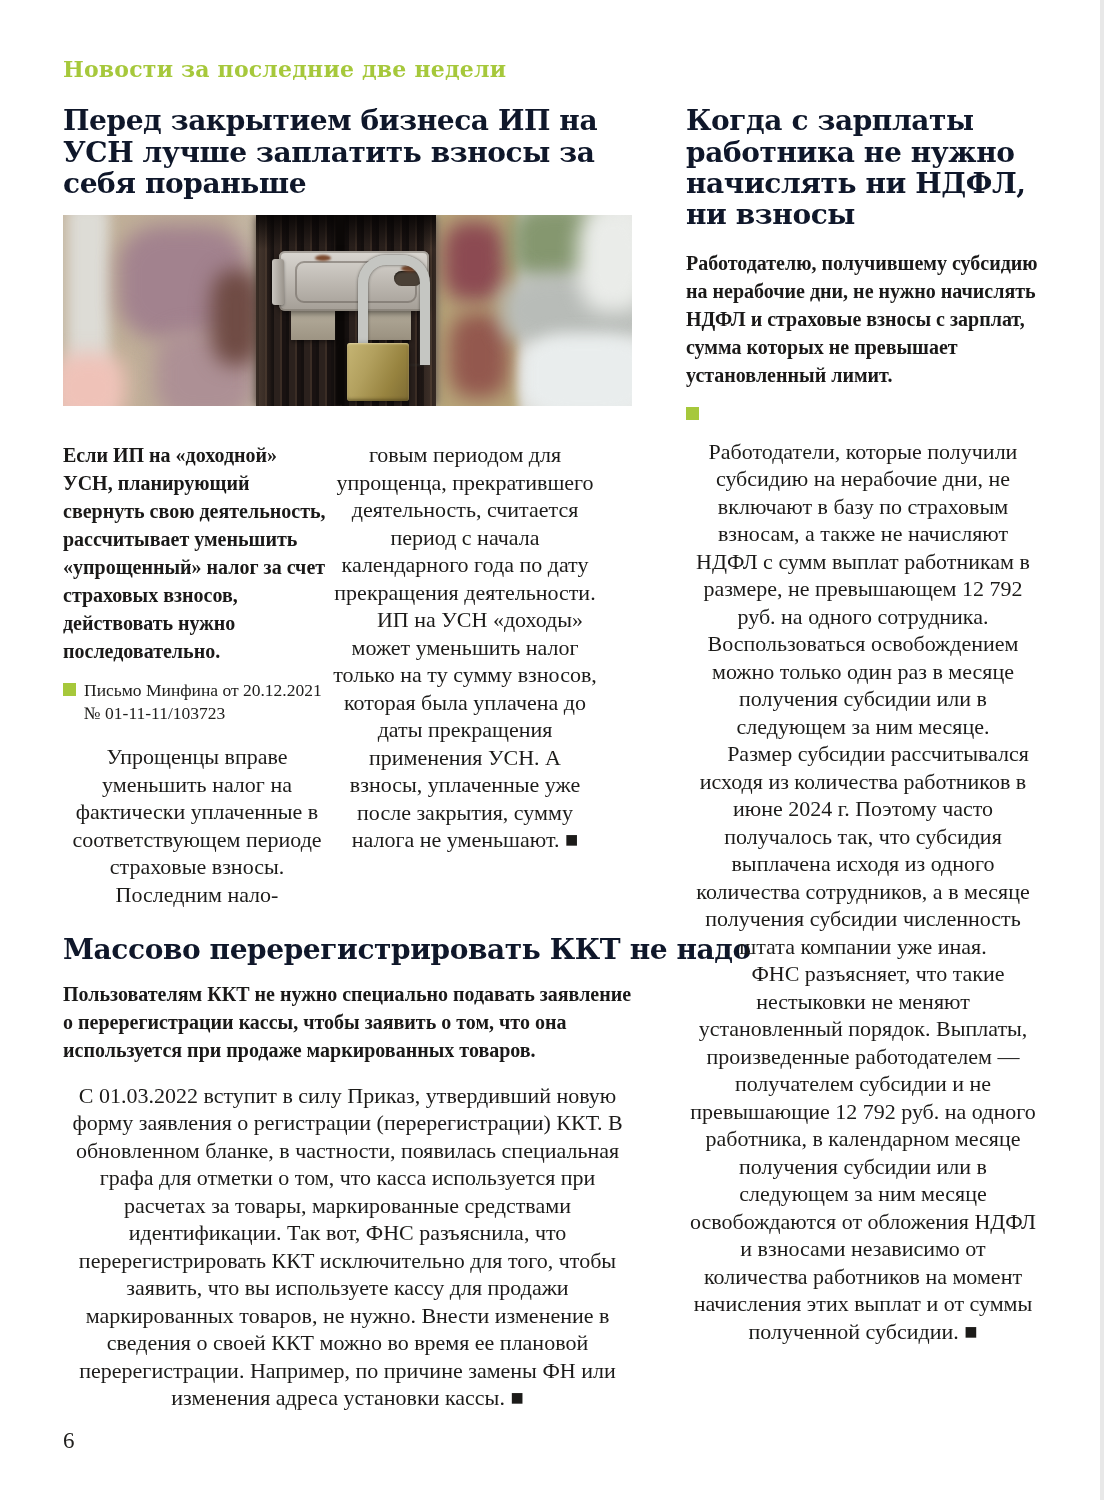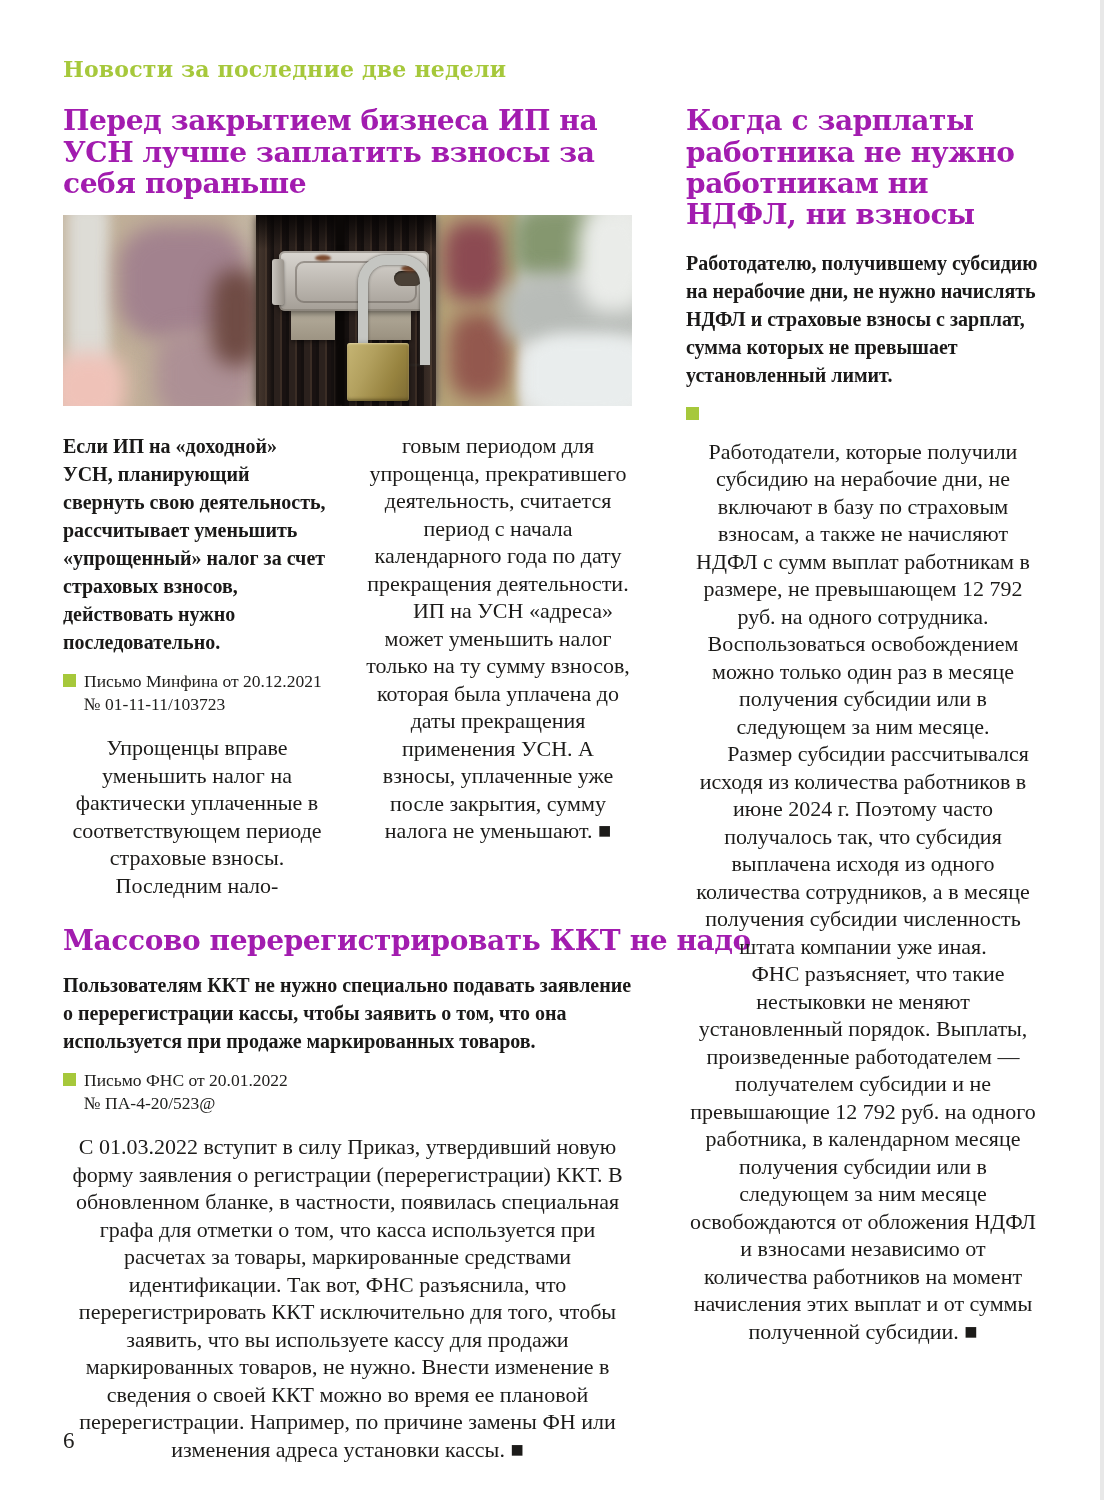--- a/index.html
+++ b/index.html
@@ -27,21 +27,21 @@
     column-gap:54px;
     margin-top:24px;
   }
   h1.headline {
     margin:0;
     font-family:"DejaVu Serif", serif;
     font-weight:bold;
     font-size:28px;
     line-height:1.12;
     letter-spacing:-0.4px;
-    color:#a21caf;
+    color:#0f172a;
   }
   .headline.nowrap { white-space:nowrap; }
   .lead {
     font-weight:bold;
     font-size:20px;
     line-height:28px;
     color:#1a1918;
     margin:0;
   }
   .ref {
@@ -67,22 +67,21 @@
     margin:0;
     text-align:center;
   }
   .bodytext.indent { text-indent:30px; }
   .mt14 { margin-top:14px; }
   .mt18 { margin-top:18px; }
   .mt26 { margin-top:26px; }
   .two-cols {
     display:grid;
     grid-template-columns:268px 268px;
-    column-gap:33px;
-    margin-top:26px;
+    margin-top:35px;
   }
   .page-number {
     position:absolute;
     left:63px; bottom:46px;
     font-size:23px;
     color:#21201e;
   }
 
   
   .photo {
@@ -207,43 +206,36 @@
               <span class="ref-bullet"></span>
               <div class="ref-text">
                 <div>Письмо Минфина от 20.12.2021</div>
                 <div>№ 01-11-11/103723</div>
               </div>
             </div>
             <p class="bodytext mt18">Упрощенцы вправе уменьшить налог на фактически уплаченные в соответствующем периоде страховые взносы. Последним нало-</p>
           </div>
           <div>
             <p class="bodytext">говым периодом для упрощенца, прекратившего деятельность, считается период с начала календарного года по дату прекращения деятельности.</p>
-            <p class="bodytext indent">ИП на УСН «адреса» может уменьшить налог только на ту сумму взносов, которая была уплачена до даты прекращения применения УСН. А взносы, уплаченные уже после закрытия, сумму налога не уменьшают. ■</p>
+            <p class="bodytext indent">ИП на УСН «доходы» может уменьшить налог только на ту сумму взносов, которая была уплачена до даты прекращения применения УСН. А взносы, уплаченные уже после закрытия, сумму налога не уменьшают. ■</p>
           </div>
         </div>
       </article>
 
       <article class="mt26">
         <h1 class="headline nowrap">Массово перерегистрировать ККТ не надо</h1>
         <p class="lead mt14">Пользователям ККТ не нужно специально подавать заявление о перерегистрации кассы, чтобы заявить о том, что она используется при продаже маркированных товаров.</p>
-        <div class="ref">
-          <span class="ref-bullet"></span>
-          <div class="ref-text">
-            <div>Письмо ФНС от 20.01.2022</div>
-            <div>№ ПА-4-20/523@</div>
-          </div>
-        </div>
         <p class="bodytext mt18">С 01.03.2022 вступит в силу Приказ, утвердивший новую форму заявления о регистрации (перерегистрации) ККТ. В обновленном бланке, в частности, появилась специальная графа для отметки о том, что касса используется при расчетах за товары, маркированные средствами идентификации. Так вот, ФНС разъяснила, что перерегистрировать ККТ исключительно для того, чтобы заявить, что вы используете кассу для продажи маркированных товаров, не нужно. Внести изменение в сведения о своей ККТ можно во время ее плановой перерегистрации. Например, по причине замены ФН или изменения адреса установки кассы. ■</p>
       </article>
 
     </div>
 
     <div class="right-zone">
       <article>
-        <h1 class="headline">Когда с зарплаты работника не нужно работникам ни НДФЛ, ни взносы</h1>
+        <h1 class="headline">Когда с зарплаты работника не нужно начислять ни НДФЛ, ни взносы</h1>
         <p class="lead mt18">Работодателю, получившему субсидию на нерабочие дни, не нужно начислять НДФЛ и страховые взносы с зарплат, сумма которых не превышает установленный лимит.</p>
         <div class="ref">
           <span class="ref-bullet"></span>
         </div>
         <p class="bodytext mt18">Работодатели, которые получили субсидию на нерабочие дни, не включают в базу по страховым взносам, а также не начисляют НДФЛ с сумм выплат работникам в размере, не превышающем 12 792 руб. на одного сотрудника. Воспользоваться освобождением можно только один раз в месяце получения субсидии или в следующем за ним месяце.</p>
         <p class="bodytext indent">Размер субсидии рассчитывался исходя из количества работников в июне 2024 г. Поэтому часто получалось так, что субсидия выплачена исходя из одного количества сотрудников, а в месяце получения субсидии численность штата компании уже иная.</p>
         <p class="bodytext indent">ФНС разъясняет, что такие нестыковки не меняют установленный порядок. Выплаты, произведенные работодателем — получателем субсидии и не превышающие 12 792 руб. на одного работника, в календарном месяце получения субсидии или в следующем за ним месяце освобождаются от обложения НДФЛ и взносами независимо от количества работников на момент начисления этих выплат и от суммы полученной субсидии. ■</p>
       </article>
     </div>
 

